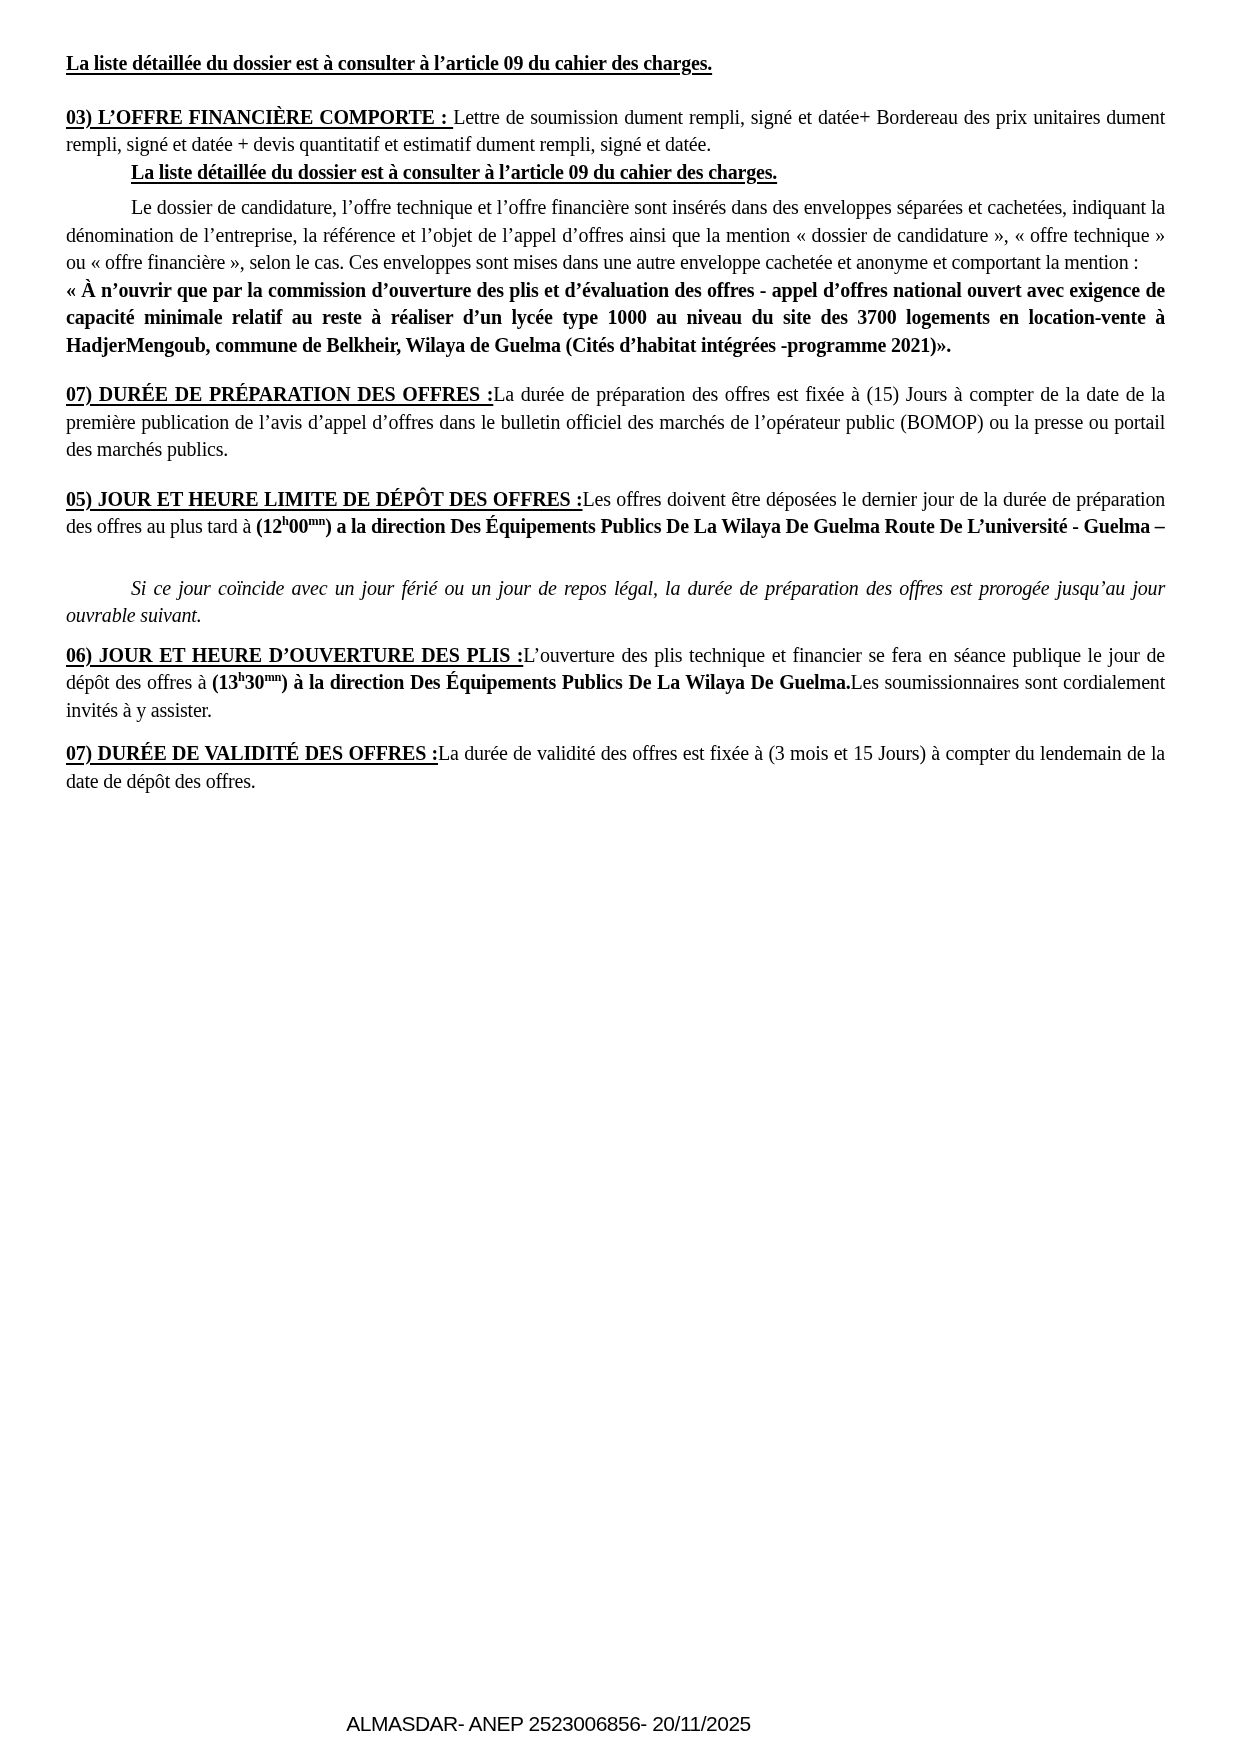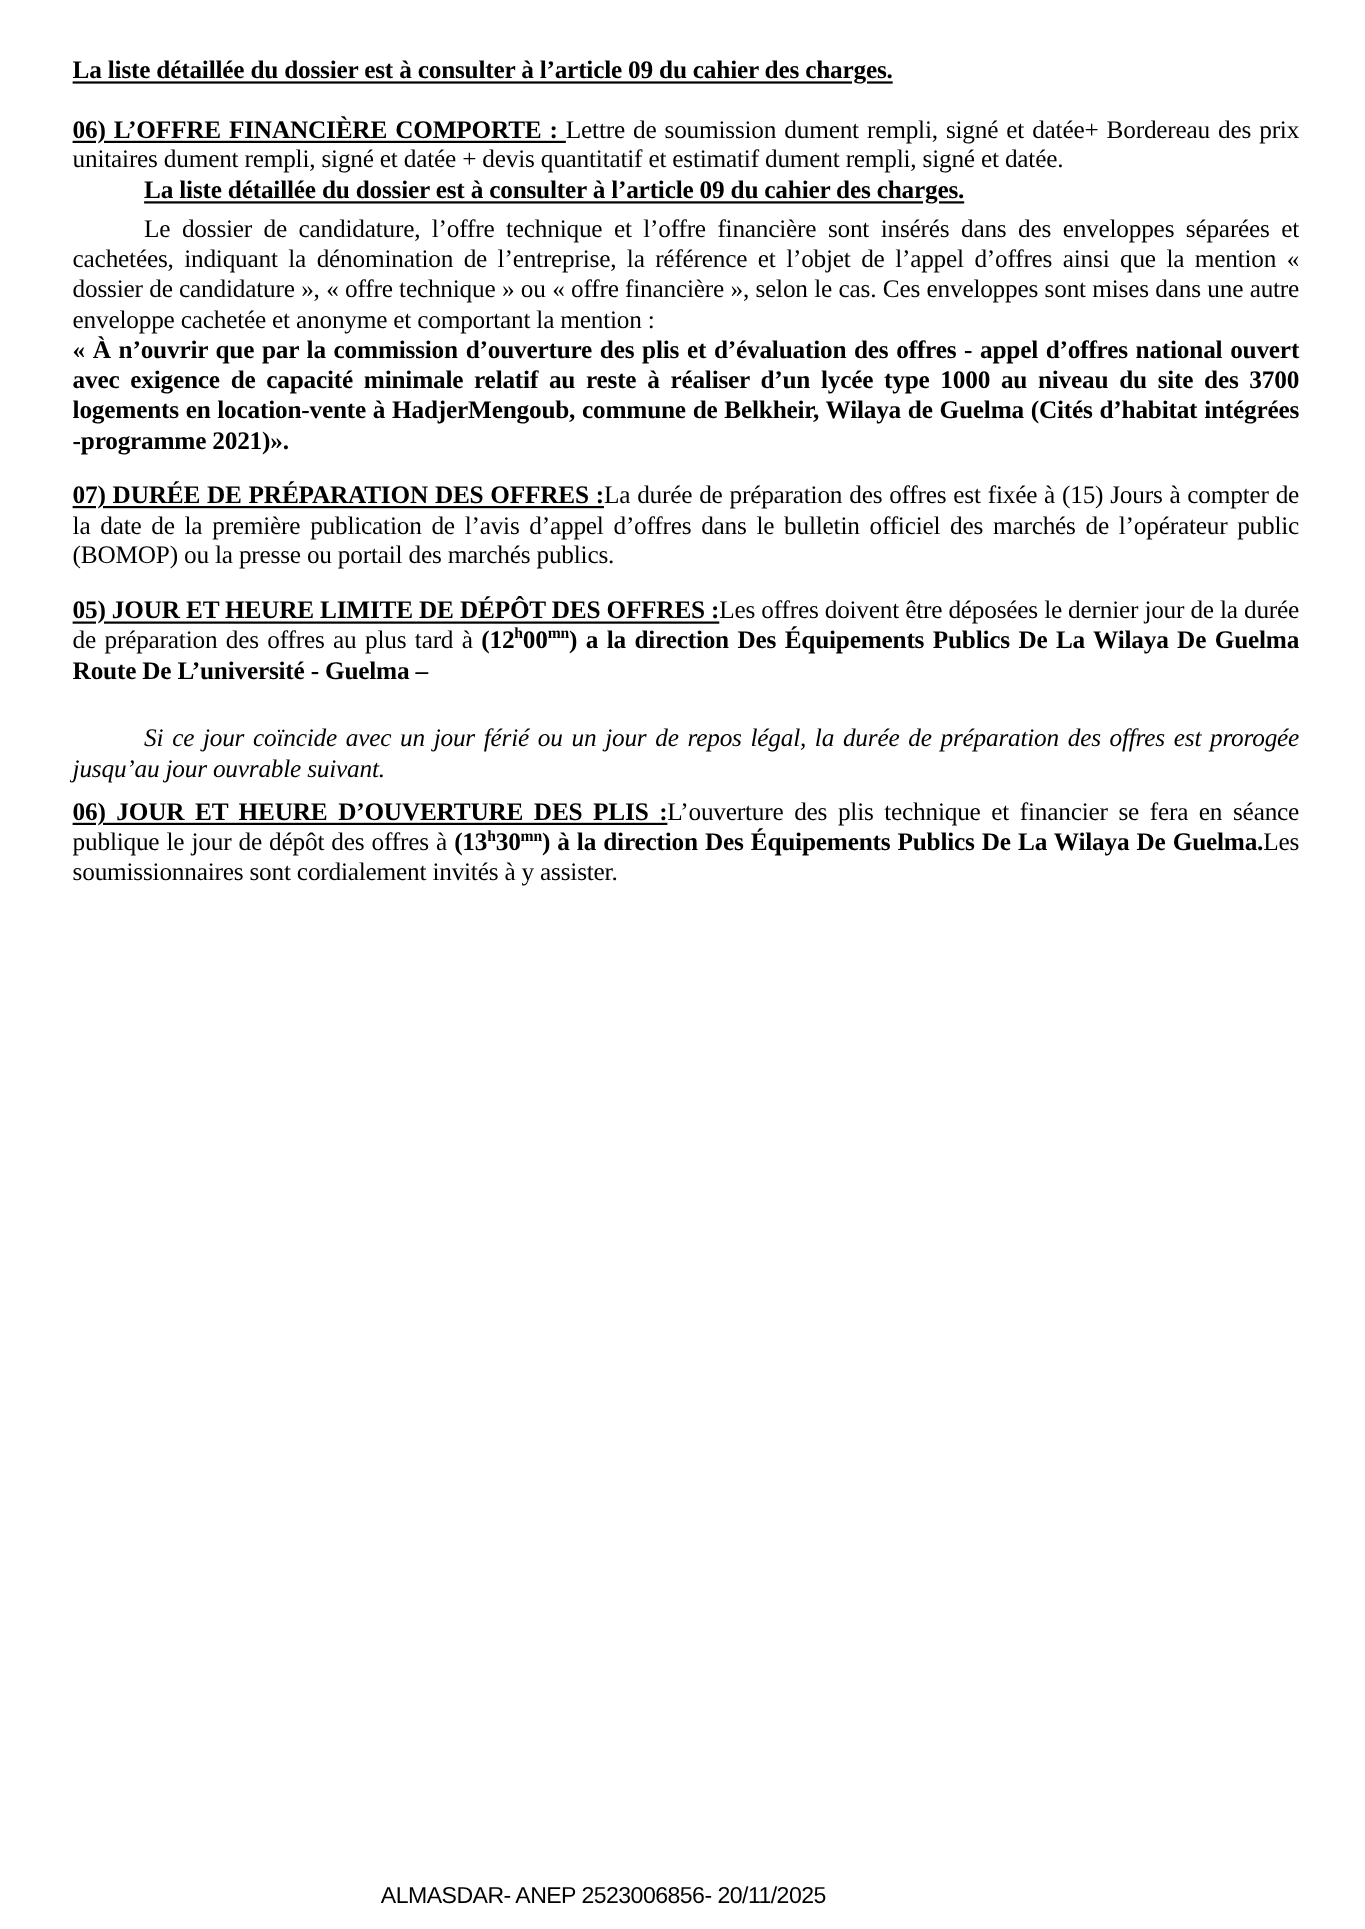--- a/index.html
+++ b/index.html
@@ -7,22 +7,22 @@
     position:relative;
     width:1241px;height:1754px;
     margin:0 auto;
     background:#ffffff;
     font-family:"Liberation Serif", serif;
     color:#000;
     overflow:hidden;
   }
   .doc{
     position:absolute;
-    left:66px; right:60px; top:50px;
-    font-size:23px;
+    left:66px; right:76px; top:50px;
+    font-size:20px;
     line-height:27.5px;
     letter-spacing:-0.2px;
     text-align:justify;
   }
   .doc p{margin:0;padding:0;}
   .b{font-weight:bold;}
   .u{text-decoration:underline;text-decoration-thickness:2px;text-underline-offset:3px;}
   sup{font-size:0.62em;line-height:0;vertical-align:super;}
   
   .doc p:nth-child(2){margin-top:26px;}
@@ -44,23 +44,24 @@
     letter-spacing:-0.5px;
     color:#000;
   }
 </style>
 </head>
 <body>
 
 <div class="page">
   <div class="doc">
       <p><span class="b u">La liste détaillée du dossier est à consulter à l’article 09 du cahier des charges.</span></p>
-      <p><span class="b u">06)  L’OFFRE FINANCIÈRE COMPORTE : </span><span>  Lettre de soumission dument rempli, signé et datée+ Bordereau des prix unitaires dument rempli, signé et datée + devis quantitatif et estimatif dument rempli, signé et datée.</span></p>
+      <p><span class="b u">03)  L’OFFRE FINANCIÈRE COMPORTE : </span><span>  Lettre de soumission dument rempli, signé et datée+ Bordereau des prix unitaires dument rempli, signé et datée + devis quantitatif et estimatif dument rempli, signé et datée.</span></p>
       <p><span class="b u">La liste détaillée du dossier est à consulter à l’article 09 du cahier des charges.</span></p>
       <p><span>Le dossier de candidature, l’offre technique et l’offre financière sont insérés dans des enveloppes séparées et cachetées, indiquant la dénomination de l’entreprise, la référence et l’objet de l’appel d’offres ainsi que la mention « dossier de candidature », « offre technique » ou « offre financière », selon le cas. Ces enveloppes sont mises dans une autre enveloppe cachetée et anonyme et comportant la mention :</span></p>
       <p><span class="b">« À n’ouvrir que par la commission d’ouverture des plis et d’évaluation des offres - appel d’offres national ouvert avec exigence de capacité minimale relatif au reste à réaliser d’un lycée type 1000 au niveau du site des 3700 logements en location-vente à HadjerMengoub, commune de Belkheir, Wilaya de Guelma (Cités d’habitat intégrées -programme 2021)».</span></p>
       <p><span class="b u">07) DURÉE DE PRÉPARATION DES OFFRES :</span><span>La durée de préparation des offres est fixée à (15)  Jours à compter de la date de la première publication de l’avis d’appel d’offres dans le bulletin officiel des marchés de l’opérateur public (BOMOP) ou la presse ou portail des marchés publics.</span></p>
       <p><span class="b u">05) JOUR ET HEURE LIMITE DE DÉPÔT DES OFFRES :</span><span>Les offres doivent être déposées le dernier jour de la durée de préparation des offres au plus tard à </span><span class="b">(12</span><sup class="b">h</sup><span class="b">00</span><sup class="b">mn</sup><span class="b">) a la direction Des Équipements Publics De La Wilaya De Guelma Route De L’université - Guelma –</span></p>
       <p><span>Si ce jour coïncide avec un jour férié ou un jour de repos légal, la durée de préparation des offres est prorogée jusqu’au jour ouvrable suivant.</span></p>
       <p><span class="b u">06) JOUR ET HEURE D’OUVERTURE DES PLIS :</span><span>L’ouverture des plis technique et financier se fera en séance publique le jour de dépôt des offres à </span><span class="b">(13</span><sup class="b">h</sup><span class="b">30</span><sup class="b">mn</sup><span class="b">) à la direction Des Équipements Publics De La Wilaya De Guelma.</span><span>Les soumissionnaires sont cordialement invités à y assister.</span></p>
+      <p><span class="b u">07) DURÉE DE VALIDITÉ DES OFFRES :</span><span>La durée de validité des offres est fixée à (3 mois et 15 Jours) à compter du lendemain  de la date de dépôt  des offres.</span></p>
     </div>
   <div class="footer">ALMASDAR- ANEP 2523006856- 20/11/2025</div>
 </div>
 
 </body></html>

